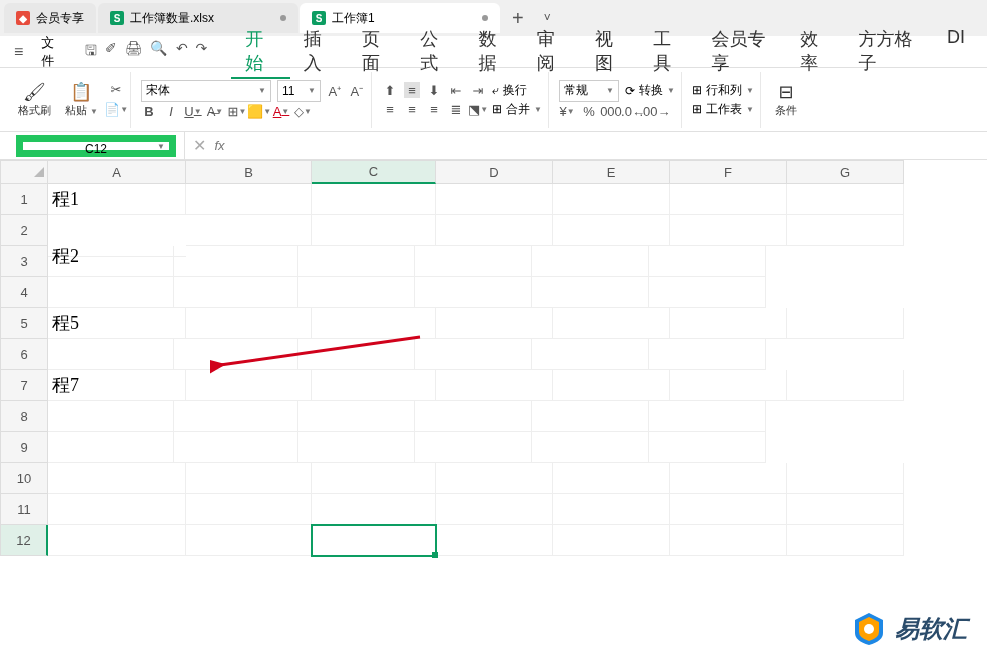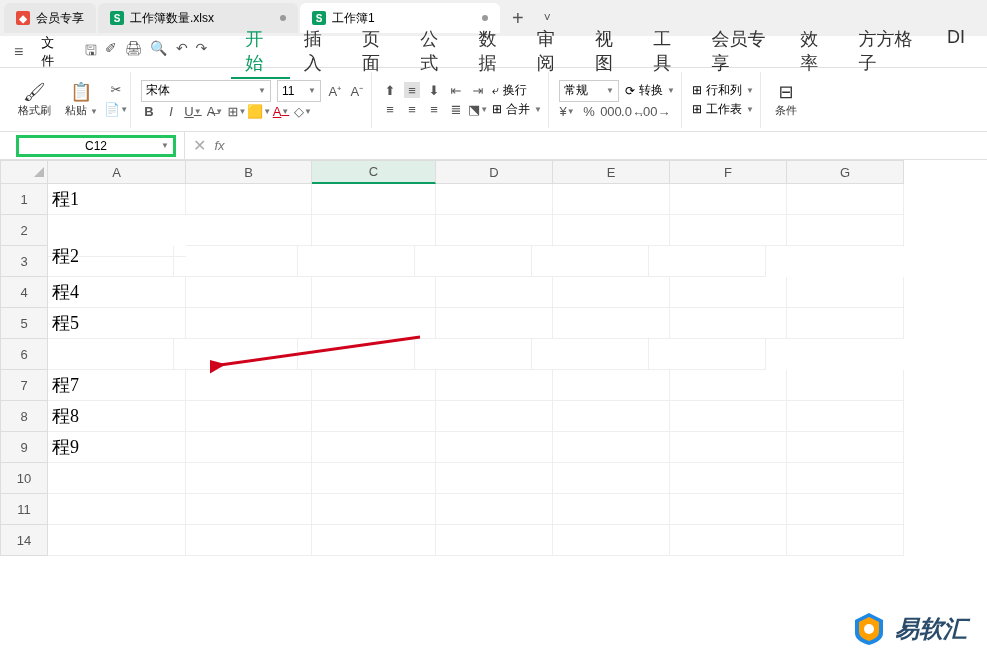--- a/index.html
+++ b/index.html
@@ -41,21 +41,21 @@
 .size-sel { width: 44px; height: 22px; border: 1px solid #ccc; font-size: 12px; padding: 0 4px; display: flex; align-items: center; justify-content: space-between; }
 .dd { font-size: 8px; color: #777; }
 .underline-a { text-decoration: underline; }
 .color-red { color: #d0021b; }
 .color-yellow { color: #f5c518; }
 .btn-combo { display: flex; align-items: center; gap: 4px; font-size: 12px; cursor: pointer; }
 .num-sel { width: 60px; height: 22px; border: 1px solid #ccc; font-size: 12px; padding: 0 4px; display: flex; align-items: center; justify-content: space-between; }
 
 
 .nf-bar { height: 28px; display: flex; align-items: center; border-bottom: 1px solid #e0e0e0; }
-.name-box { width: 160px; height: 22px; border: 3px solid #22c55e; margin: 0 8px 0 16px; display: flex; align-items: center; justify-content: center; font-size: 12px; position: relative; }
+.name-box { width: 160px; height: 22px; border: 7px solid #22c55e; margin: 0 8px 0 16px; display: flex; align-items: flex-start; justify-content: center; font-size: 12px; position: relative; }
 .name-box .dd2 { position: absolute; right: 4px; font-size: 8px; color: #777; }
 .fx-area { display: flex; align-items: center; gap: 8px; padding: 0 8px; border-left: 1px solid #e0e0e0; height: 100%; flex: 1; }
 .fx-area .fx-ic { font-size: 13px; color: #777; font-style: italic; }
 
 
 .grid { position: relative; }
 .col-headers { display: flex; height: 24px; }
 .corner { width: 48px; border: 1px solid #ddd; background: #f5f5f5; display: flex; align-items: center; justify-content: flex-end; padding-right: 3px; }
 .corner svg { width: 10px; height: 10px; }
 .ch { border: 1px solid #ddd; border-left: none; background: #f5f5f5; display: flex; align-items: center; justify-content: center; font-size: 13px; color: #555; }
@@ -272,21 +272,20 @@
         <div class="rh">3</div>
         <div class="cell" style="width: 126px;"></div>
         <div class="cell" style="width: 124px;"></div>
         <div class="cell" style="width: 117px;"></div>
         <div class="cell" style="width: 117px;"></div>
         <div class="cell" style="width: 117px;"></div>
         <div class="cell" style="width: 117px;"></div>
       </div>
       <div class="row">
         <div class="rh">4</div>
-        <div class="cell" style="width: 138px;">程4</div>
         <div class="cell" style="width: 126px;"></div>
         <div class="cell" style="width: 124px;"></div>
         <div class="cell" style="width: 117px;"></div>
         <div class="cell" style="width: 117px;"></div>
         <div class="cell" style="width: 117px;"></div>
         <div class="cell" style="width: 117px;"></div>
       </div>
       <div class="row">
         <div class="rh">5</div>
         <div class="cell" style="width: 138px;">程5</div>
@@ -311,31 +310,29 @@
         <div class="cell" style="width: 138px;">程7</div>
         <div class="cell" style="width: 126px;"></div>
         <div class="cell" style="width: 124px;"></div>
         <div class="cell" style="width: 117px;"></div>
         <div class="cell" style="width: 117px;"></div>
         <div class="cell" style="width: 117px;"></div>
         <div class="cell" style="width: 117px;"></div>
       </div>
       <div class="row">
         <div class="rh">8</div>
-        <div class="cell" style="width: 138px;">程8</div>
         <div class="cell" style="width: 126px;"></div>
         <div class="cell" style="width: 124px;"></div>
         <div class="cell" style="width: 117px;"></div>
         <div class="cell" style="width: 117px;"></div>
         <div class="cell" style="width: 117px;"></div>
         <div class="cell" style="width: 117px;"></div>
       </div>
       <div class="row">
         <div class="rh">9</div>
-        <div class="cell" style="width: 138px;">程9</div>
         <div class="cell" style="width: 126px;"></div>
         <div class="cell" style="width: 124px;"></div>
         <div class="cell" style="width: 117px;"></div>
         <div class="cell" style="width: 117px;"></div>
         <div class="cell" style="width: 117px;"></div>
         <div class="cell" style="width: 117px;"></div>
       </div>
       <div class="row">
         <div class="rh">10</div>
         <div class="cell" style="width: 138px;"></div>
@@ -350,24 +347,24 @@
         <div class="rh">11</div>
         <div class="cell" style="width: 138px;"></div>
         <div class="cell" style="width: 126px;"></div>
         <div class="cell" style="width: 124px;"></div>
         <div class="cell" style="width: 117px;"></div>
         <div class="cell" style="width: 117px;"></div>
         <div class="cell" style="width: 117px;"></div>
         <div class="cell" style="width: 117px;"></div>
       </div>
       <div class="row">
-        <div class="rh">14</div>
+        <div class="rh selected">12</div>
         <div class="cell" style="width: 138px;"></div>
         <div class="cell" style="width: 126px;"></div>
-        <div class="cell" style="width: 124px;"></div>
+        <div class="cell active" style="width: 124px;"></div>
         <div class="cell" style="width: 117px;"></div>
         <div class="cell" style="width: 117px;"></div>
         <div class="cell" style="width: 117px;"></div>
         <div class="cell" style="width: 117px;"></div>
       </div>
     </div>
 
   <svg class="arrow-overlay" style="left:210px; top:175px; width:220px; height:40px" viewBox="0 0 220 40">
     <defs>
         <marker id="ah" markerWidth="12" markerHeight="10" refX="2" refY="5" orient="auto">

